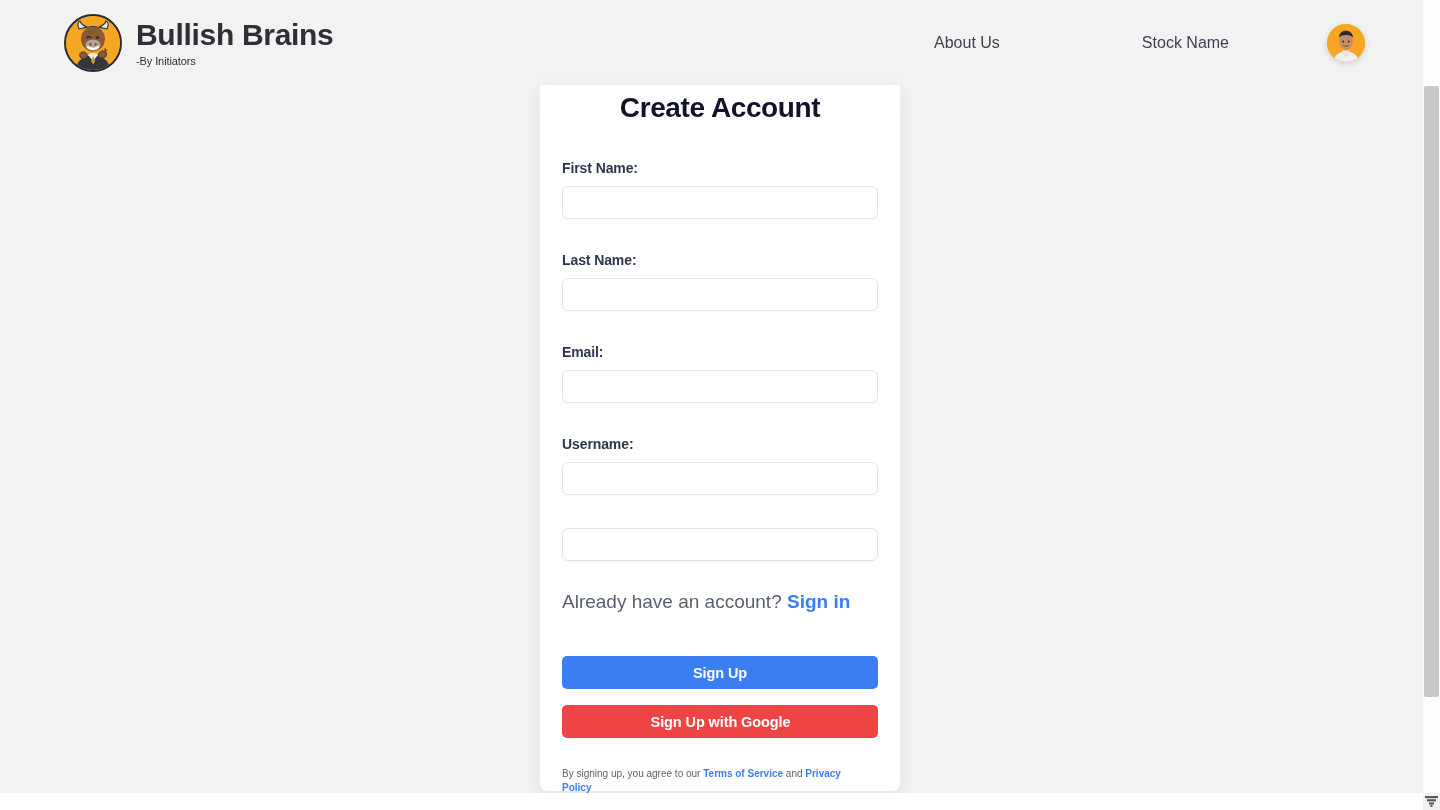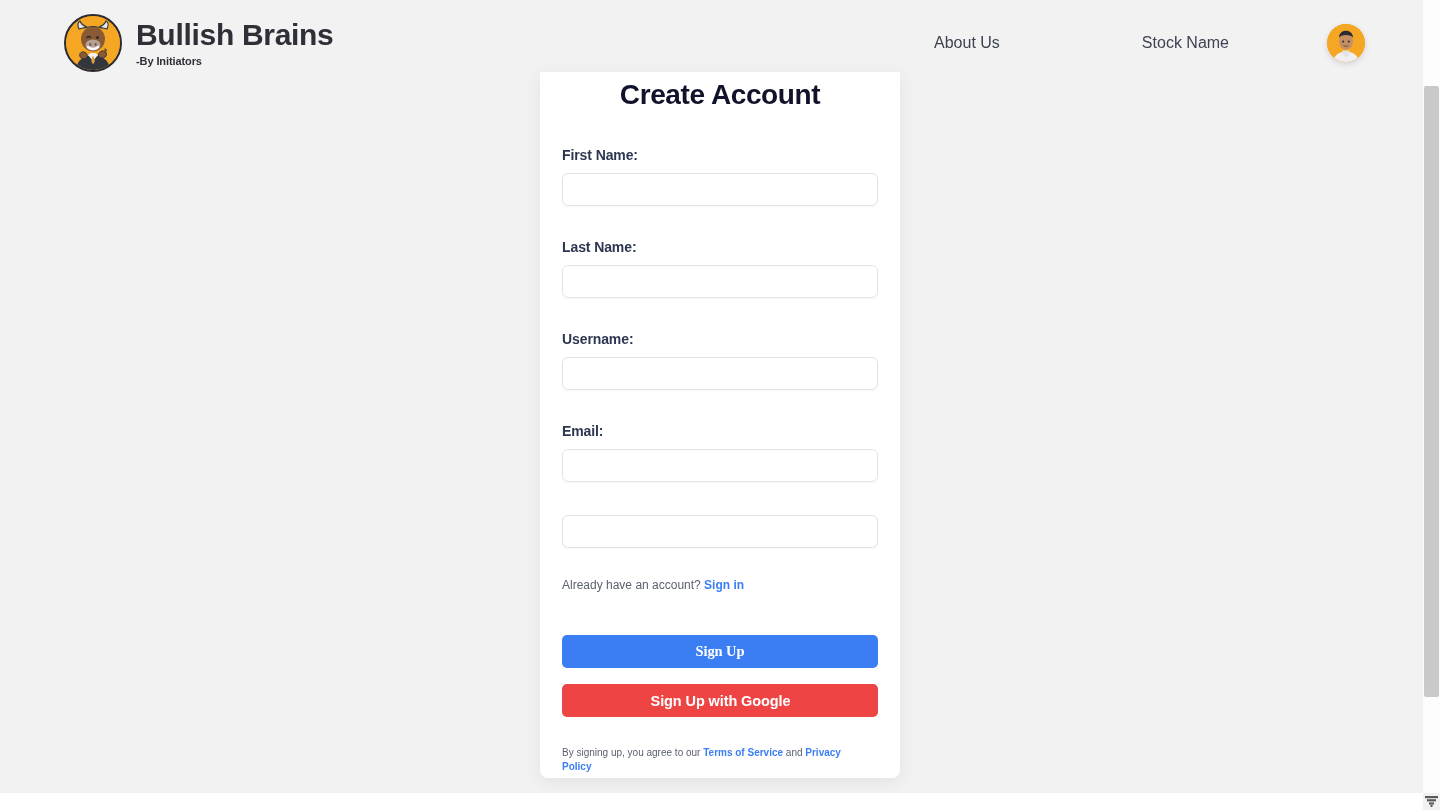--- a/index.html
+++ b/index.html
@@ -68,21 +68,21 @@
   .brand-text { display: flex; flex-direction: column; justify-content: center; }
   .brand-title {
     font-size: 30px;
     font-weight: 700;
     color: #2f2f38;
     letter-spacing: -0.3px;
     line-height: 1.05;
   }
   .brand-sub {
     font-size: 11px;
-    font-weight: 700;
+    font-weight: 400;
     color: #2f2f38;
     margin-top: 4px;
     letter-spacing: -0.1px;
   }
 
   .nav {
     margin-left: auto;
     display: flex;
     align-items: center;
     gap: 16px;
@@ -108,21 +108,21 @@
     flex: none;
     box-shadow: 0 2px 6px rgba(0,0,0,0.14);
     cursor: pointer;
   }
   .avatar svg { display: block; }
 
   
   .card {
     position: absolute;
     left: 540px;
-    top: 72px;
+    top: 85px;
     width: 360px;
     height: 706px;
     background: #ffffff;
     border-radius: 0 0 8px 8px;
     box-shadow: 0 4px 18px rgba(0,0,0,0.07);
     padding: 0 22px;
   }
 
   .card-title {
     text-align: center;
@@ -156,21 +156,21 @@
     font-size: 14px;
     font-family: "Liberation Sans", sans-serif;
     color: #222;
     padding: 0 10px;
     outline: none;
     box-shadow: 0 1px 2px rgba(0,0,0,0.03);
   }
 
   .signin-row {
     margin-top: 30px;
-    font-size: 12px;
+    font-size: 19px;
     color: #5a616e;
   }
   .signin-link {
     color: #3b7ef4;
     font-weight: 700;
     text-decoration: none;
   }
 
   .btn {
     display: block;
@@ -178,21 +178,21 @@
     height: 33px;
     border: none;
     border-radius: 5px;
     color: #ffffff;
     font-size: 14.5px;
     font-weight: 700;
     font-family: "Liberation Sans", sans-serif;
     cursor: pointer;
     letter-spacing: -0.1px;
   }
-  .btn-primary { background: #3b7ef4; margin-top: 43px; font-family: Liberation Serif, serif; }
+  .btn-primary { background: #3b7ef4; margin-top: 43px; }
   .btn-google  { background: #ef4444; margin-top: 16px; padding-left: 7px; }
 
   .terms {
     margin-top: 29px;
     font-size: 10px;
     line-height: 1.42;
     color: #5a616e;
     max-width: 286px;
   }
   .terms a {
@@ -326,26 +326,26 @@
         <label class="field-label">First Name:</label>
         <input class="field-input" type="text" value="" style="">
       </div>
 
       <div class="field">
         <label class="field-label">Last Name:</label>
         <input class="field-input" type="text" value="" style="">
       </div>
 
       <div class="field">
+        <label class="field-label">Email:</label>
+        <input class="field-input" type="text" value="" style="">
+      </div>
+
+      <div class="field">
         <label class="field-label">Username:</label>
-        <input class="field-input" type="text" value="" style="">
-      </div>
-
-      <div class="field">
-        <label class="field-label">Email:</label>
         <input class="field-input" type="text" value="" style="">
       </div>
 
       <div class="field">
         <input class="field-input" type="password" value="" style="">
       </div>
 
       <div class="signin-row">
         <span>Already have an account?</span>
         <a class="signin-link" href="#">Sign in</a>

